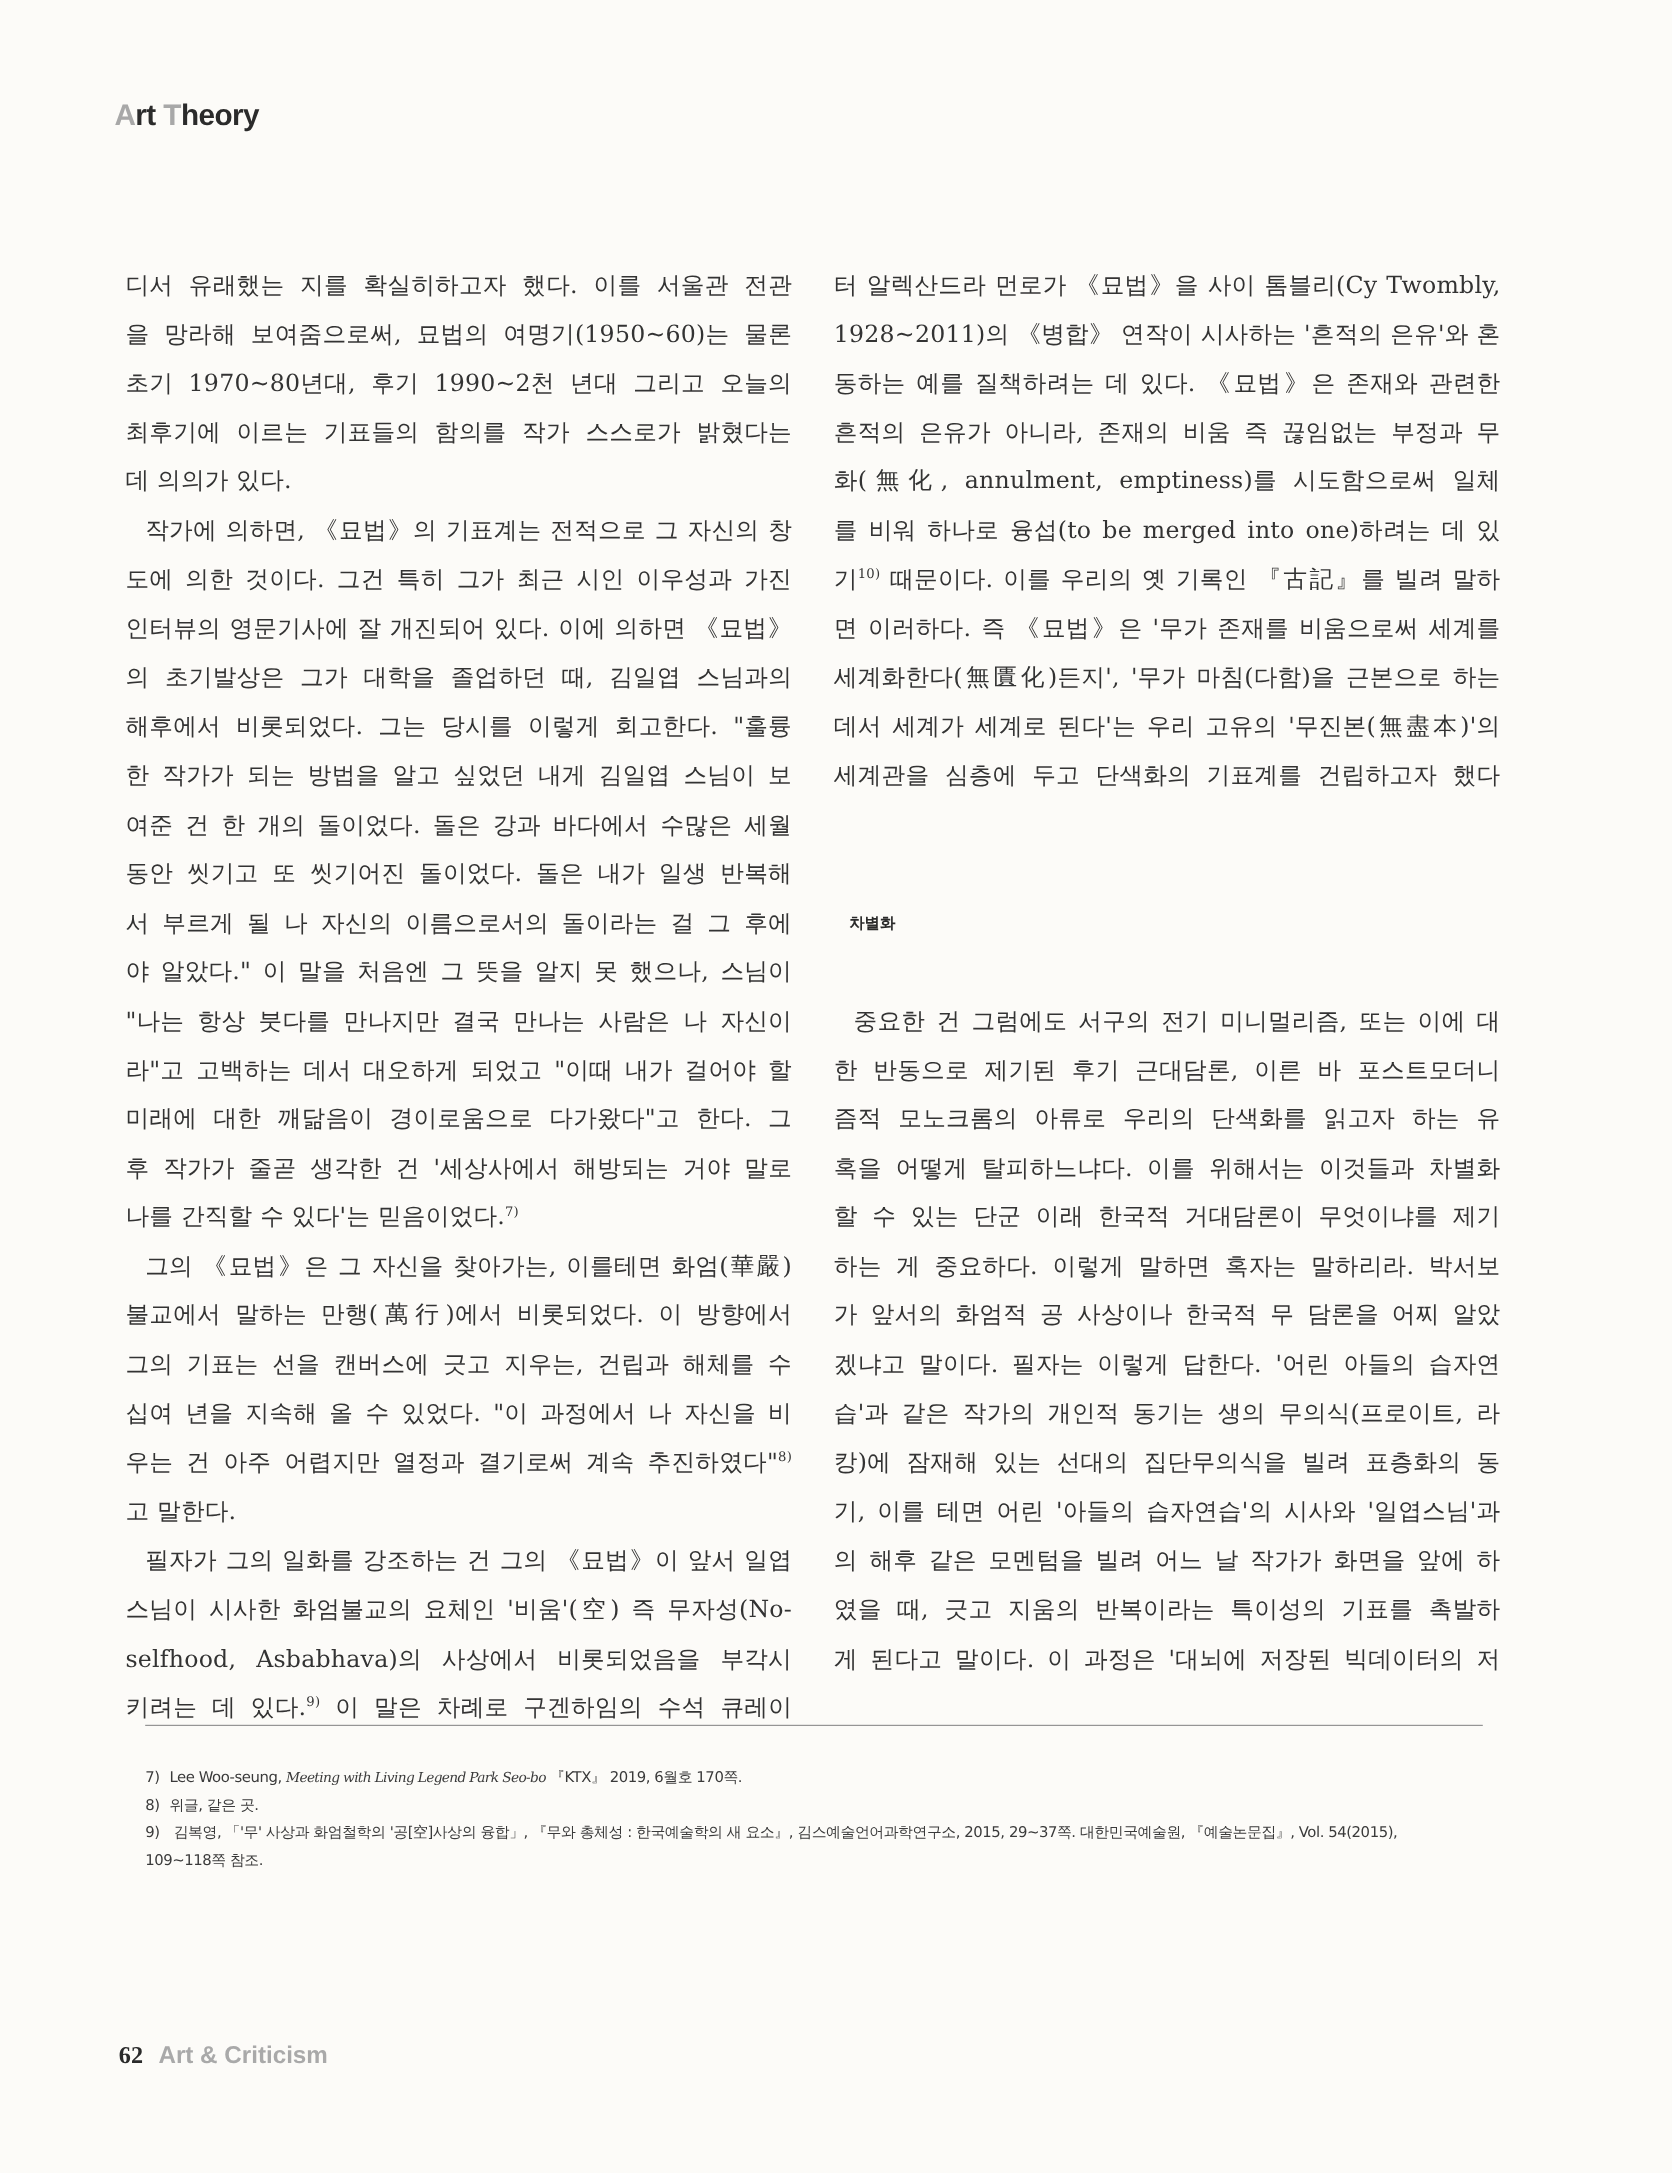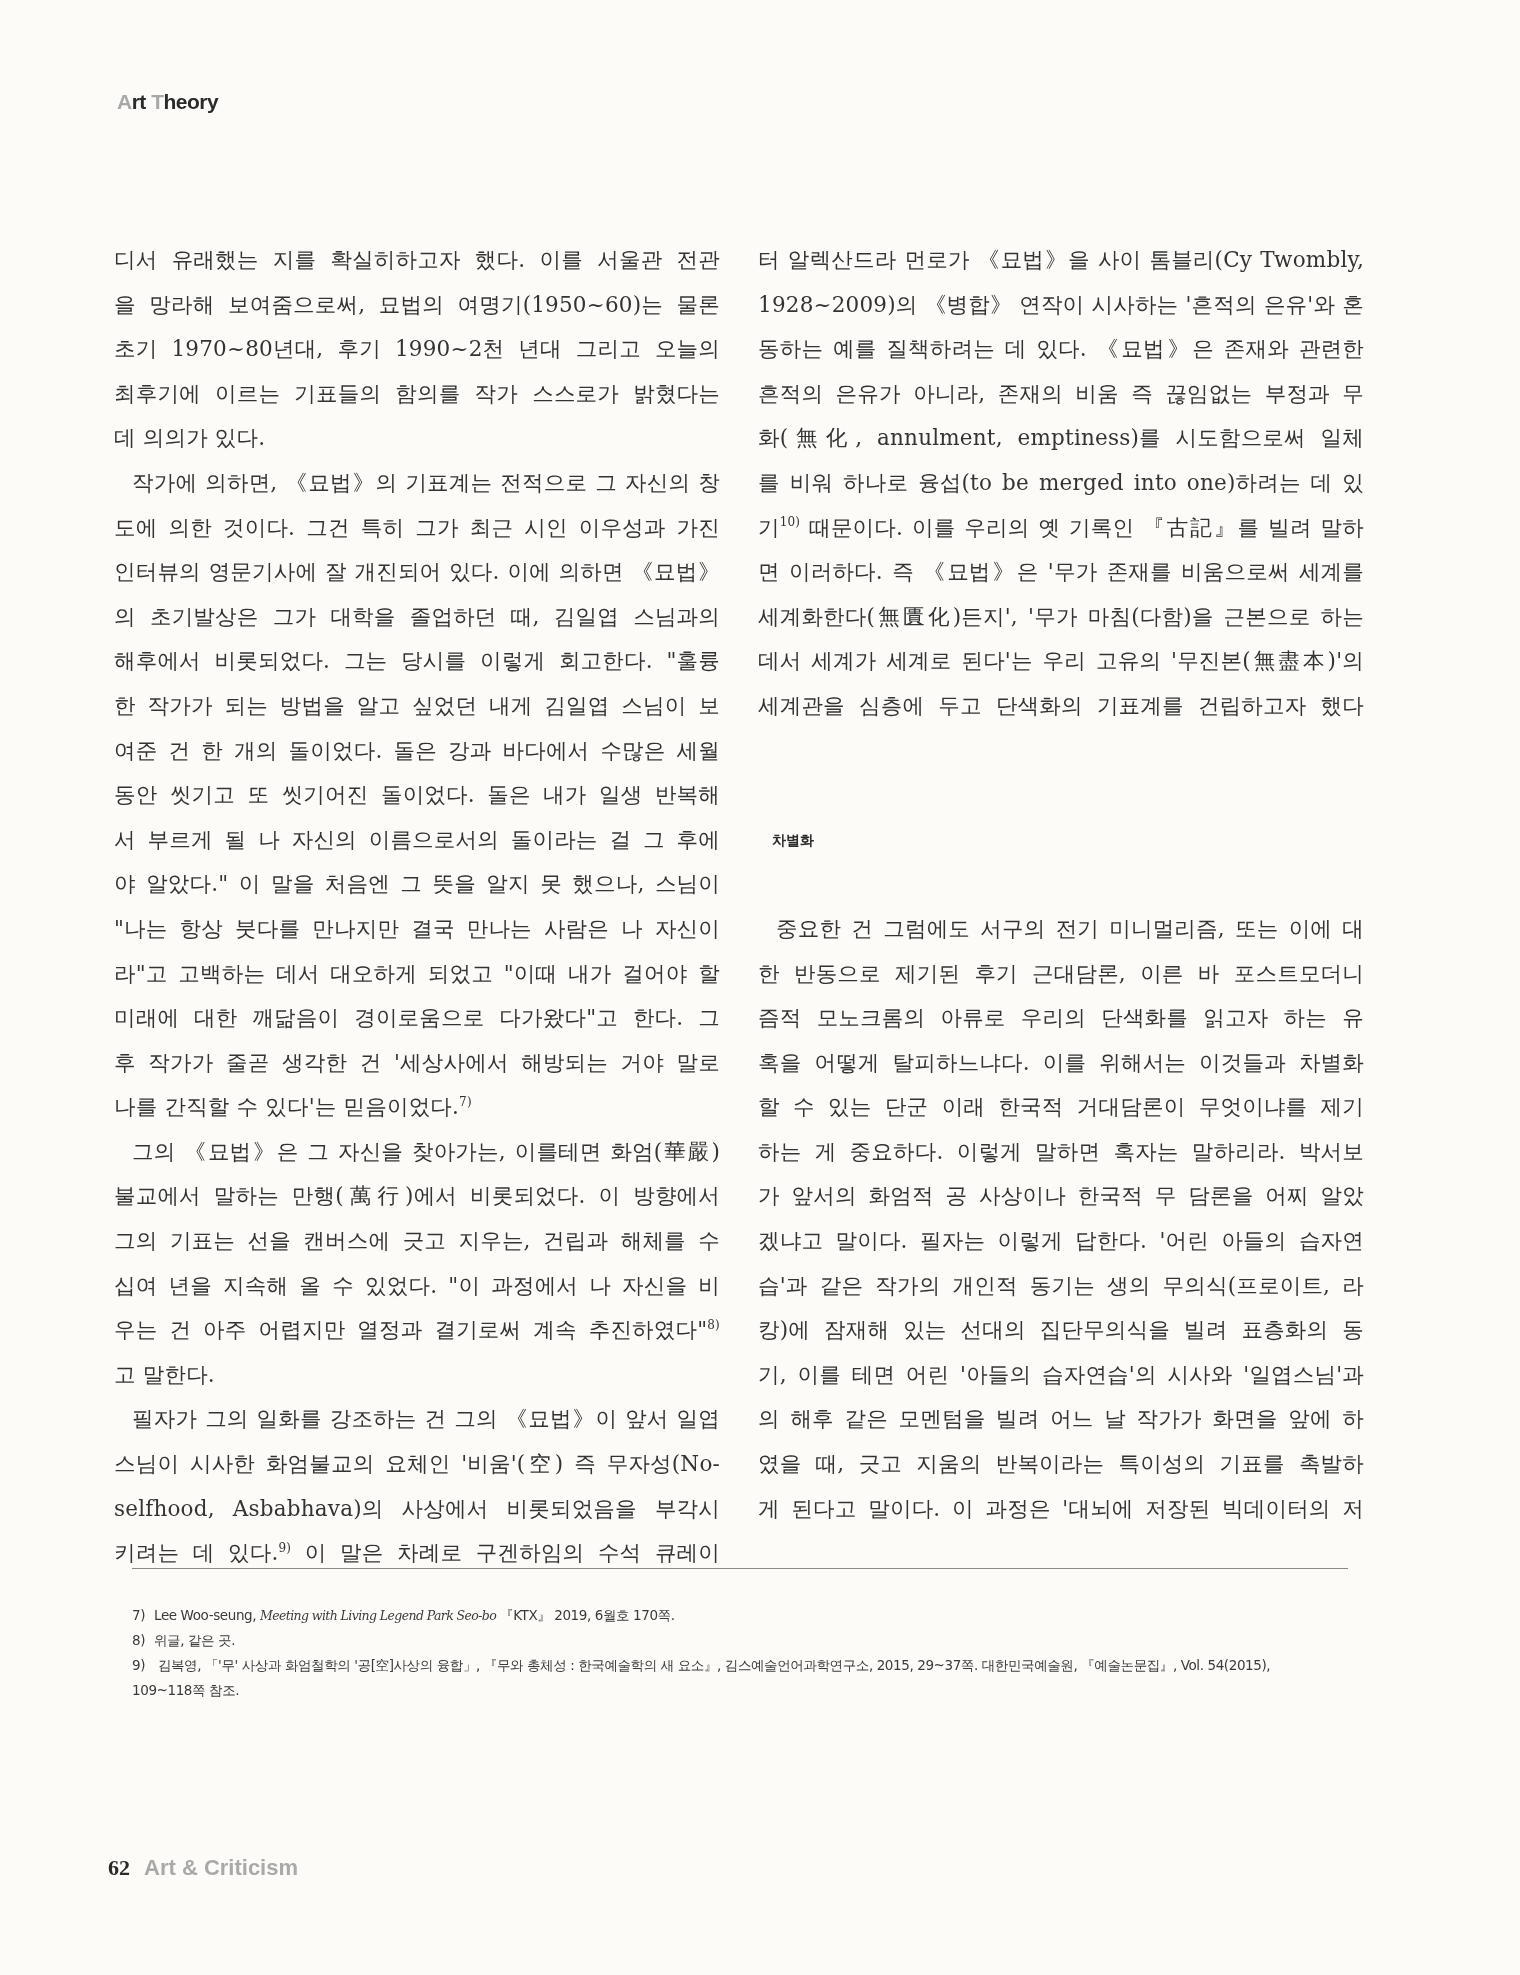--- a/index.html
+++ b/index.html
@@ -3,23 +3,23 @@
 <meta charset="utf-8">
 <style>
   html, body { margin:0; padding:0; }
   body {
     width:1520px; height:1975px; position:relative; overflow:hidden;
     background:#fcfbf8;
     font-family:"DejaVu Serif", "Liberation Serif", serif;
     color:#2e2e2e;
   }
   .header-title {
-    position:absolute; left:117px; top:90px;
+    position:absolute; left:104px; top:90px;
     font-family:"Liberation Sans", "DejaVu Sans", sans-serif;
-    font-weight:bold; font-size:21px; letter-spacing:-0.5px; color:#2b2b2b;
+    font-weight:bold; font-size:27px; letter-spacing:-0.5px; color:#2b2b2b;
   }
   .header-title .cap { color:#a8a8a8; }
   .column {
     position:absolute; top:238px; width:606px;
   }
   .col-left { left:114px; }
   .col-right { left:758px; }
   .line {
     height:44.6px; line-height:44.6px;
     font-size:21.5px; white-space:nowrap;
@@ -94,21 +94,21 @@
   <div class="line"><span>우는 건 아주 어렵지만 열정과 결기로써 계속 추진하였다"</span><sup>8)</sup></div>
   <div class="line last">고 말한다.</div>
   <div class="line indent">필자가 그의 일화를 강조하는 건 그의 《묘법》이 앞서 일엽</div>
   <div class="line">스님이 시사한 화엄불교의 요체인 '비움'(空) 즉 무자성(No-</div>
   <div class="line">selfhood, Asbabhava)의 사상에서 비롯되었음을 부각시</div>
   <div class="line"><span>키려는 데 있다.</span><sup>9)</sup><span> 이 말은 차례로 구겐하임의 수석 큐레이</span></div>
 </div>
 
 <div class="column col-right">
   <div class="line">터 알렉산드라 먼로가 《묘법》을 사이 톰블리(Cy Twombly,</div>
-  <div class="line">1928~2009)의 《병합》 연작이 시사하는 '흔적의 은유'와 혼</div>
+  <div class="line">1928~2011)의 《병합》 연작이 시사하는 '흔적의 은유'와 혼</div>
   <div class="line">동하는 예를 질책하려는 데 있다. 《묘법》은 존재와 관련한</div>
   <div class="line">흔적의 은유가 아니라, 존재의 비움 즉 끊임없는 부정과 무</div>
   <div class="line">화(無化, annulment, emptiness)를 시도함으로써 일체</div>
   <div class="line">를 비워 하나로 융섭(to be merged into one)하려는 데 있</div>
   <div class="line"><span>기</span><sup>10)</sup><span> 때문이다. 이를 우리의 옛 기록인 『古記』를 빌려 말하</span></div>
   <div class="line">면 이러하다. 즉 《묘법》은 '무가 존재를 비움으로써 세계를</div>
   <div class="line">세계화한다(無匱化)든지', '무가 마침(다함)을 근본으로 하는</div>
   <div class="line">데서 세계가 세계로 된다'는 우리 고유의 '무진본(無盡本)'의</div>
   <div class="line">세계관을 심층에 두고 단색화의 기표계를 건립하고자 했다</div>
   <div class="spacer"></div>

